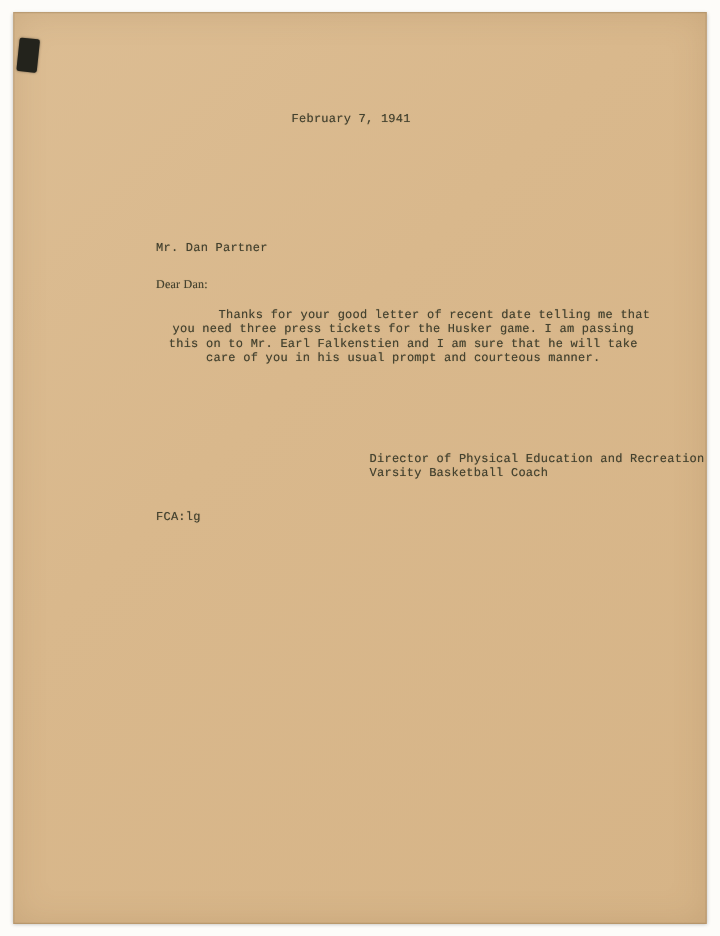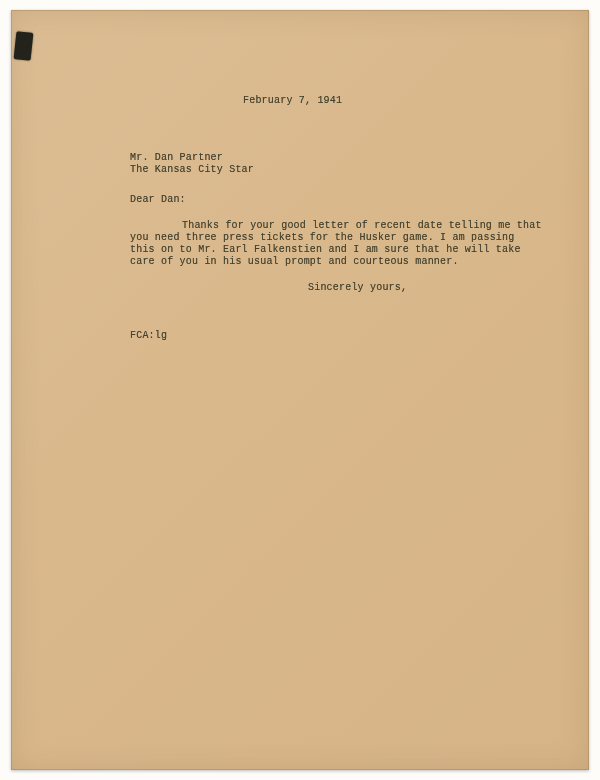--- a/index.html
+++ b/index.html
@@ -52,70 +52,74 @@
     line-height: 12px;
     letter-spacing: 0.2px;
     color: #44422f;
     text-shadow: 0 0 0.6px rgba(60, 58, 40, 0.55);
   }
   .date-line {
     margin: 0 0 0 113px;
     white-space: nowrap;
   }
   .recipient-block {
-    margin-top: 45px;
+    margin-top: 95px;
   }
   .recipient-block div {
     margin: 0;
   }
   .salutation {
     margin-top: 18px;
+    font-family: Liberation Serif, serif;
   }
   .body-paragraph {
     margin: 13px 0 0 0;
     text-indent: 52px;
     text-align: left;
   }
   .body-paragraph:first-of-type {
     margin-top: 14px;
+    text-align: center;
   }
   .closing-line {
     margin: 14px 0 0 178px;
     white-space: nowrap;
   }
   .signature-block {
     margin: 72px 0 0 178px;
     white-space: nowrap;
   }
   .reference-initials {
-    margin-top: 36px;
+    margin-top: 24px;
   }
 </style>
 </head>
 <body>
 
 <div class="page">
   <div class="paper">
     <div class="corner-mark"></div>
     <div class="letter-content">
 
       <div class="date-line">February 7, 1941</div>
 
       <div class="recipient-block">
         <div>Mr. Dan Partner</div>
-        <div>The Kansas City Star</div>
       </div>
 
       <div class="salutation">Dear Dan:</div>
 
       <p class="body-paragraph">Thanks for your good letter of recent date telling me that you need three press tickets for the Husker game. I am passing this on to Mr. Earl Falkenstien and I am sure that he will take care of you in his usual prompt and courteous manner.</p>
 
 
 
 
-      <div class="closing-line">Sincerely yours,</div>
 
+      <div class="signature-block">
+        <div>Director of Physical Education and Recreation</div>
+        <div>Varsity Basketball Coach</div>
+      </div>
 
       <div class="reference-initials">FCA:lg</div>
 
     </div>
   </div>
 </div>
 
 </body></html>

